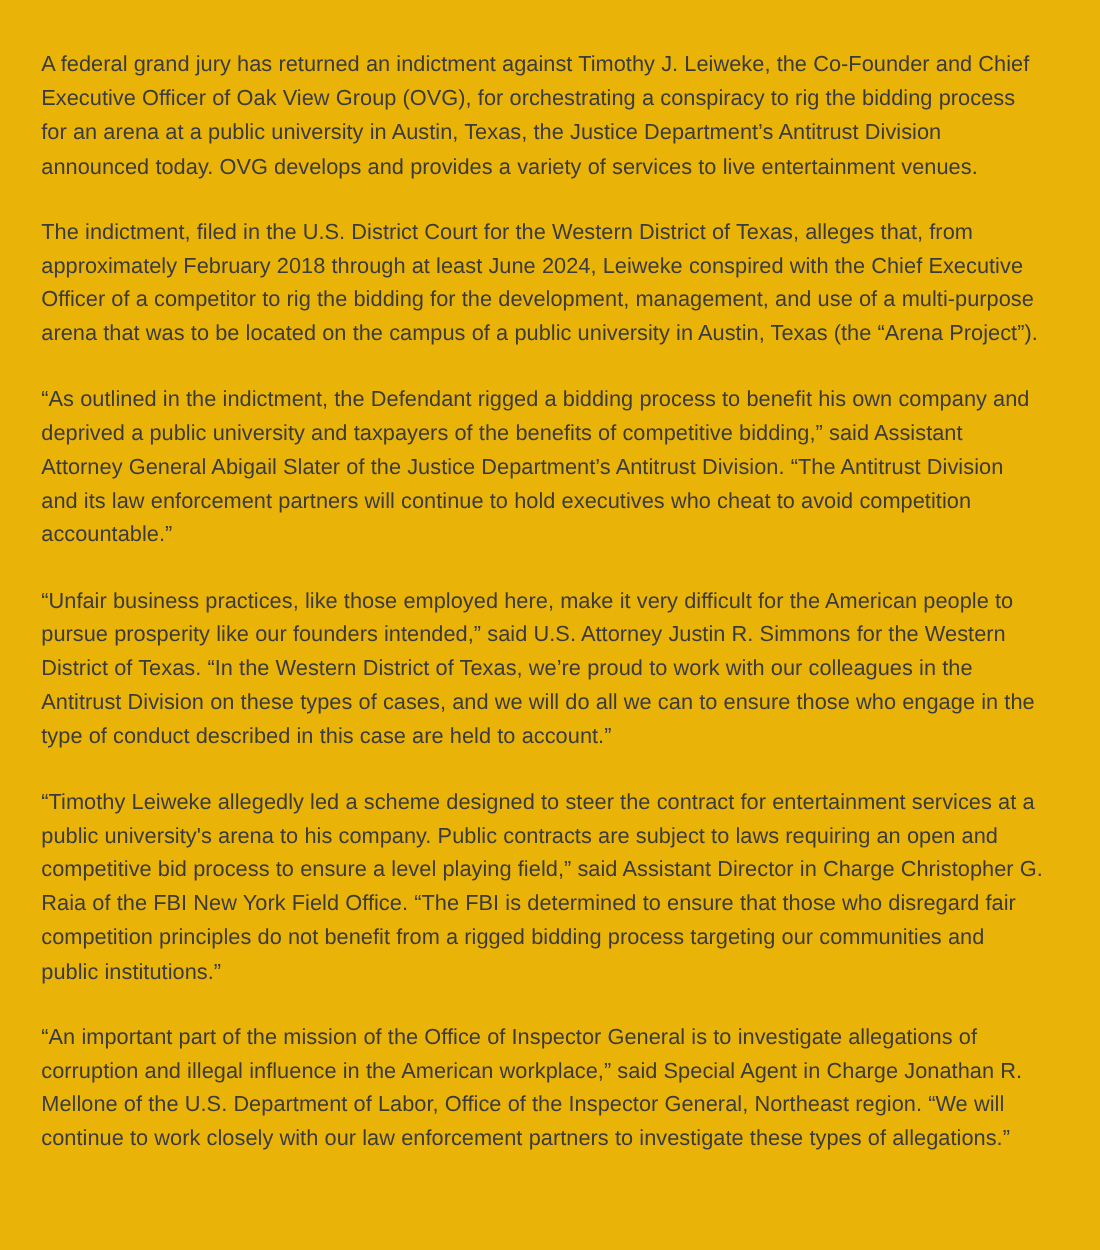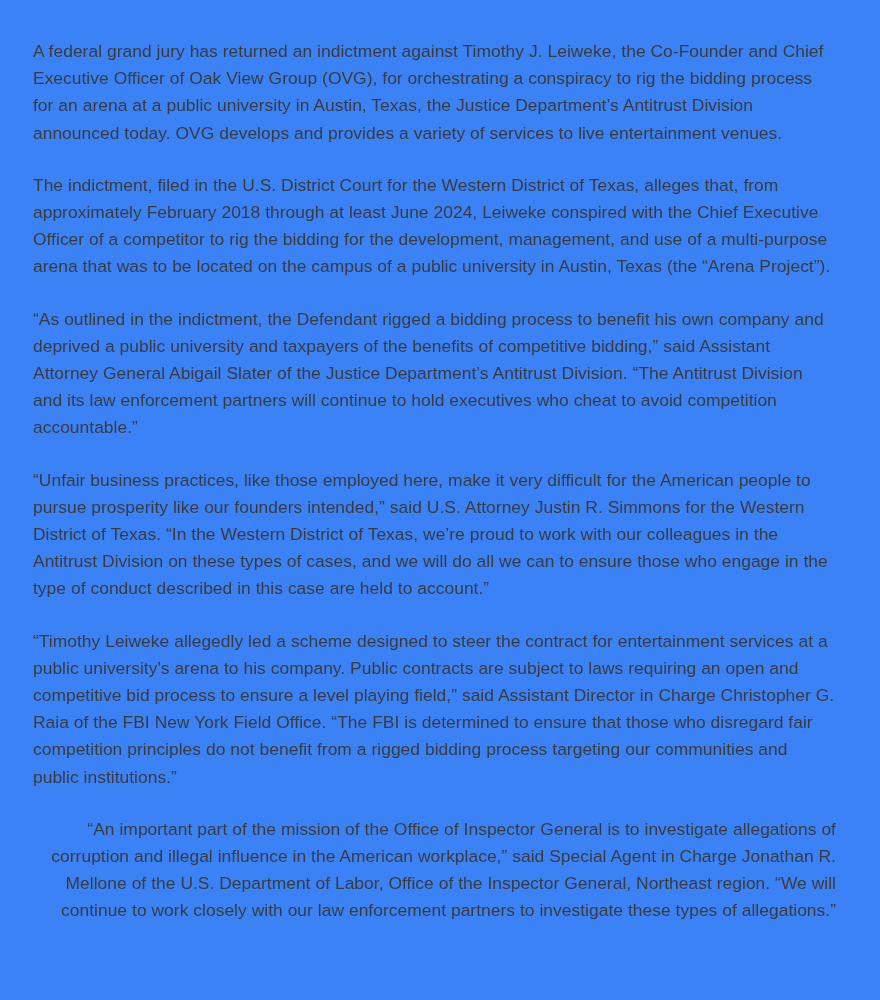--- a/index.html
+++ b/index.html
@@ -11,38 +11,37 @@
     width: 880px;
     height: 1000px;
     font-family: "Liberation Sans", sans-serif;
     -webkit-font-smoothing: antialiased;
   }
   #press-release {
     box-sizing: border-box;
     width: 880px;
     height: 1000px;
     padding: 38px 44px 0 33px;
-    background: #3b82f6;
+    background: #eab308;
     overflow: hidden;
   }
   .article-body {
     max-width: 806px;
   }
   .para {
     margin: 0 0 25px 0;
     font-size: 17.4px;
     line-height: 27.2px;
     color: #3b3b3d;
     letter-spacing: 0.002em;
     text-align: left;
     word-spacing: 0.004em;
   }
   .para:last-child {
     margin-bottom: 0;
-    text-align: right;
   }
 </style>
 </head>
 <body>
 
 <div id="press-release">
   <article class="article-body">
     <p class="para">A federal grand jury has returned an indictment against Timothy J. Leiweke, the Co-Founder and Chief Executive Officer of Oak View Group (OVG), for orchestrating a conspiracy to rig the bidding process for an arena at a public university in Austin, Texas, the Justice Department’s Antitrust Division announced today. OVG develops and provides a variety of services to live entertainment venues.</p>
     <p class="para">The indictment, filed in the U.S. District Court for the Western District of Texas, alleges that, from approximately February 2018 through at least June 2024, Leiweke conspired with the Chief Executive Officer of a competitor to rig the bidding for the development, management, and use of a multi-purpose arena that was to be located on the campus of a public university in Austin, Texas (the “Arena Project”).</p>
     <p class="para">“As outlined in the indictment, the Defendant rigged a bidding process to benefit his own company and deprived a public university and taxpayers of the benefits of competitive bidding,” said Assistant Attorney General Abigail Slater of the Justice Department’s Antitrust Division. “The Antitrust Division and its law enforcement partners will continue to hold executives who cheat to avoid competition accountable.”</p>

